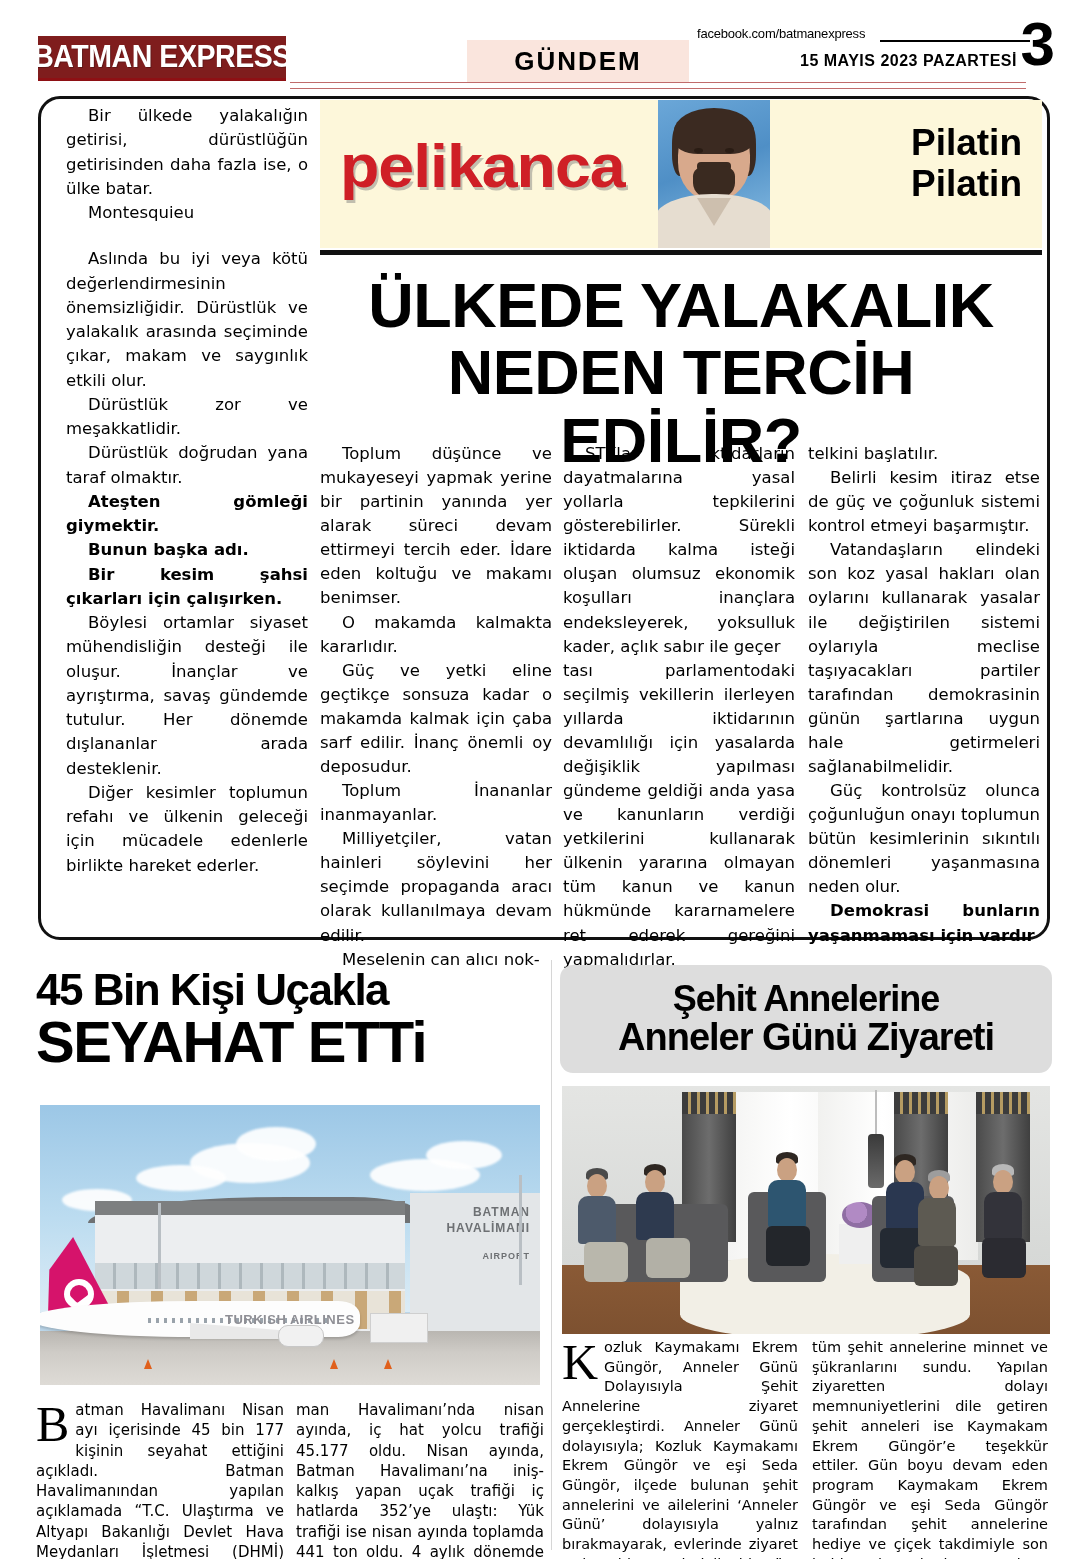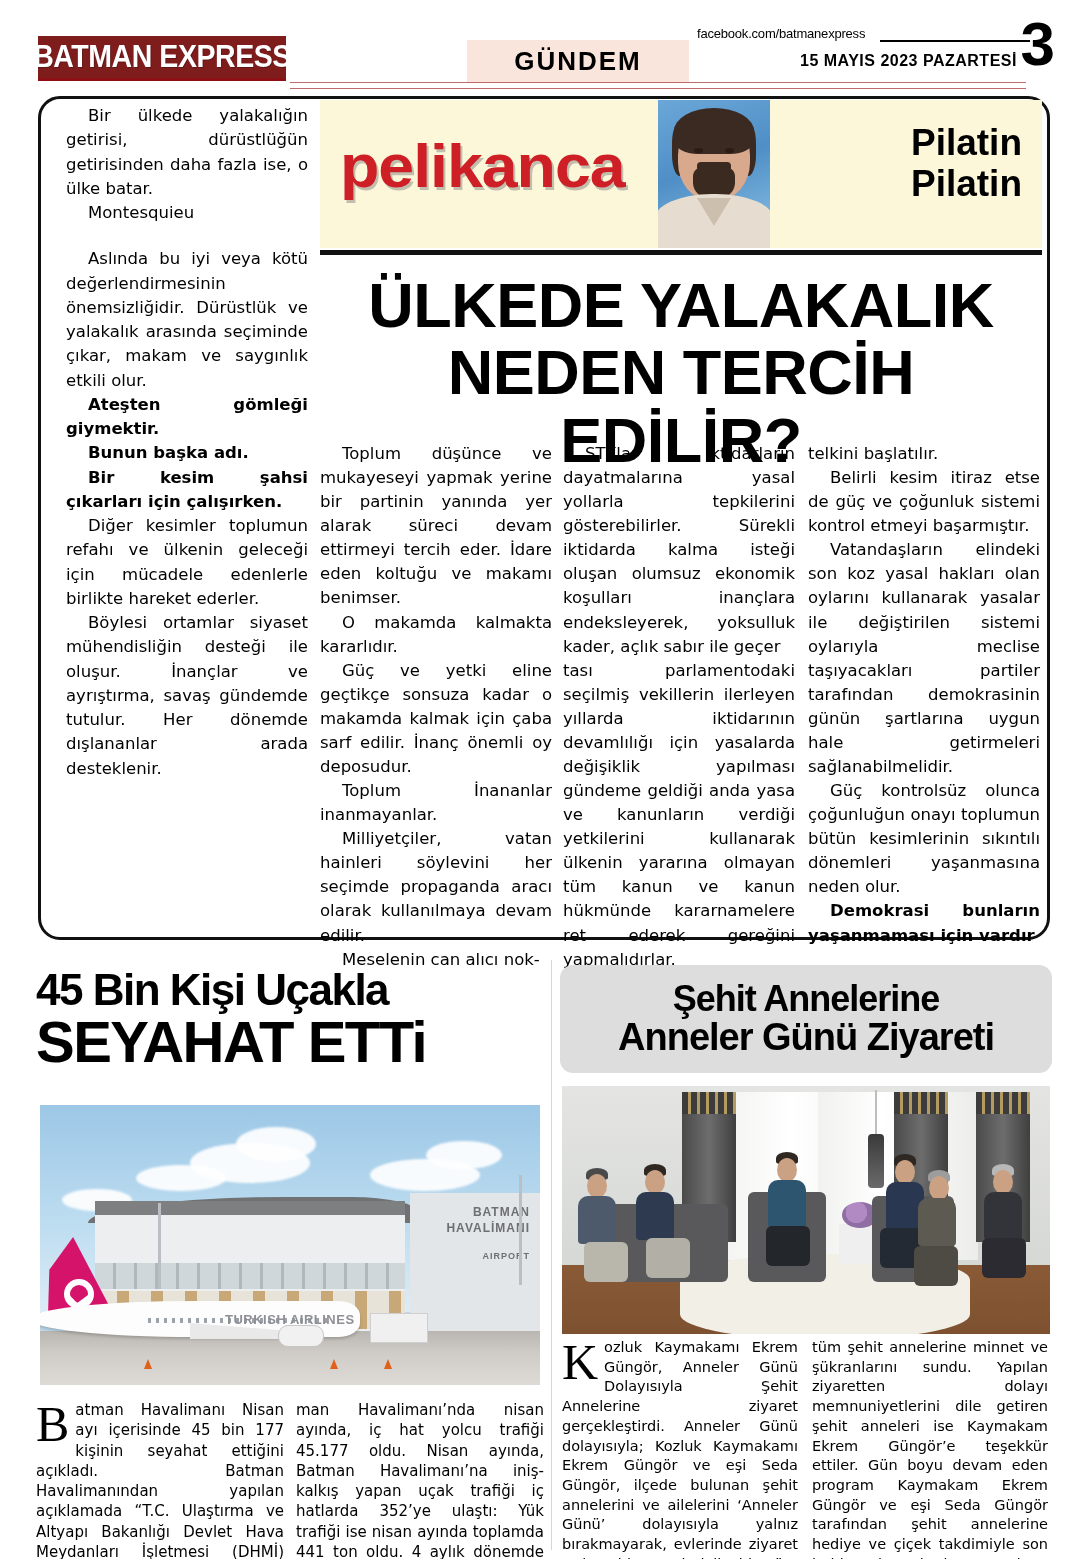--- a/index.html
+++ b/index.html
@@ -588,25 +588,27 @@
     <div class="rule-red-2"></div>
   </div>
 
   <div class="opinion-box"></div>
 
   <div class="quote-col">
     <p>Bir ülkede yalakalığın getirisi, dürüstlüğün getirisinden daha fazla ise, o ülke batar.</p>
     <p>Montesquieu</p>
     <div class="gap"></div>
     <p>Aslında bu iyi veya kötü değerlendirmesinin önemsizliğidir. Dürüstlük ve yalakalık arasında seçiminde çıkar, makam ve saygınlık etkili olur.</p>
+    <p>Dürüstlük zor ve meşakkatlidir.</p>
+    <p>Dürüstlük doğrudan yana taraf olmaktır.</p>
     <p class="bold">Ateşten gömleği giymektir.</p>
     <p class="bold">Bunun başka adı.</p>
     <p class="bold">Bir kesim şahsi çıkarları için çalışırken.</p>
+    <p>Böylesi ortamlar siyaset mühendisliğin desteği ile oluşur. İnançlar ve ayrıştırma, savaş gündemde tutulur. Her dönemde dışlananlar arada desteklenir.</p>
     <p>Diğer kesimler toplumun refahı ve ülkenin geleceği için mücadele edenlerle birlikte hareket ederler.</p>
-    <p>Böylesi ortamlar siyaset mühendisliğin desteği ile oluşur. İnançlar ve ayrıştırma, savaş gündemde tutulur. Her dönemde dışlananlar arada desteklenir.</p>
   </div>
 
   <div class="banner">
     <div class="pelikanca">pelikanca</div>
 
     <div class="portrait">
       <div class="hair-side-l"></div>
       <div class="hair-side-r"></div>
       <div class="head"></div>
       <div class="hair"></div>

